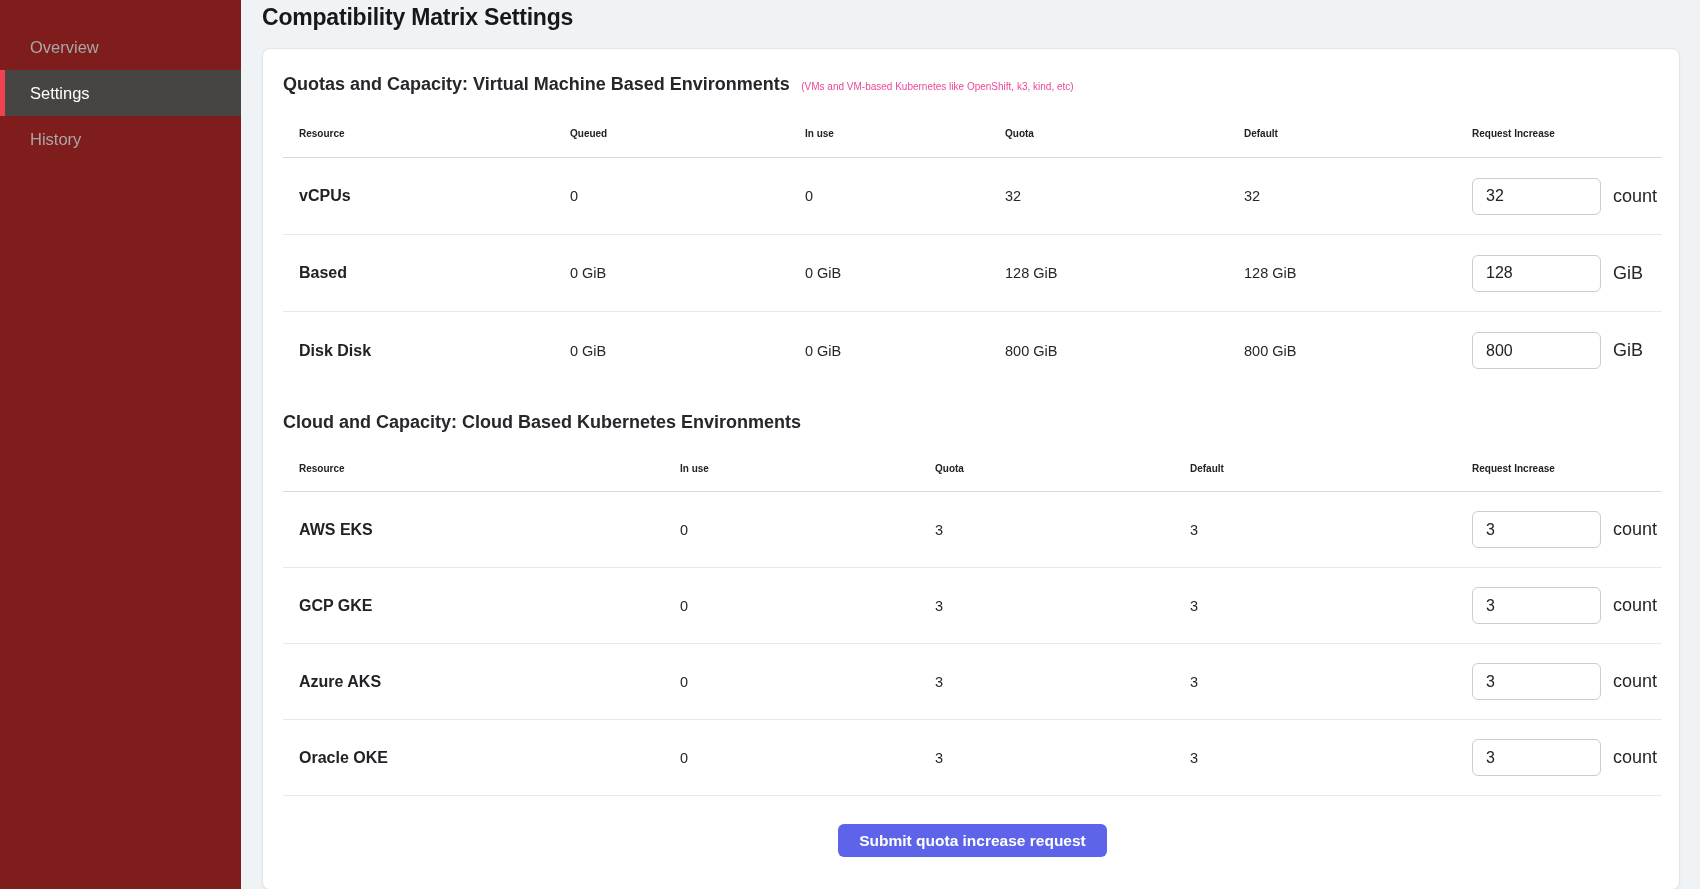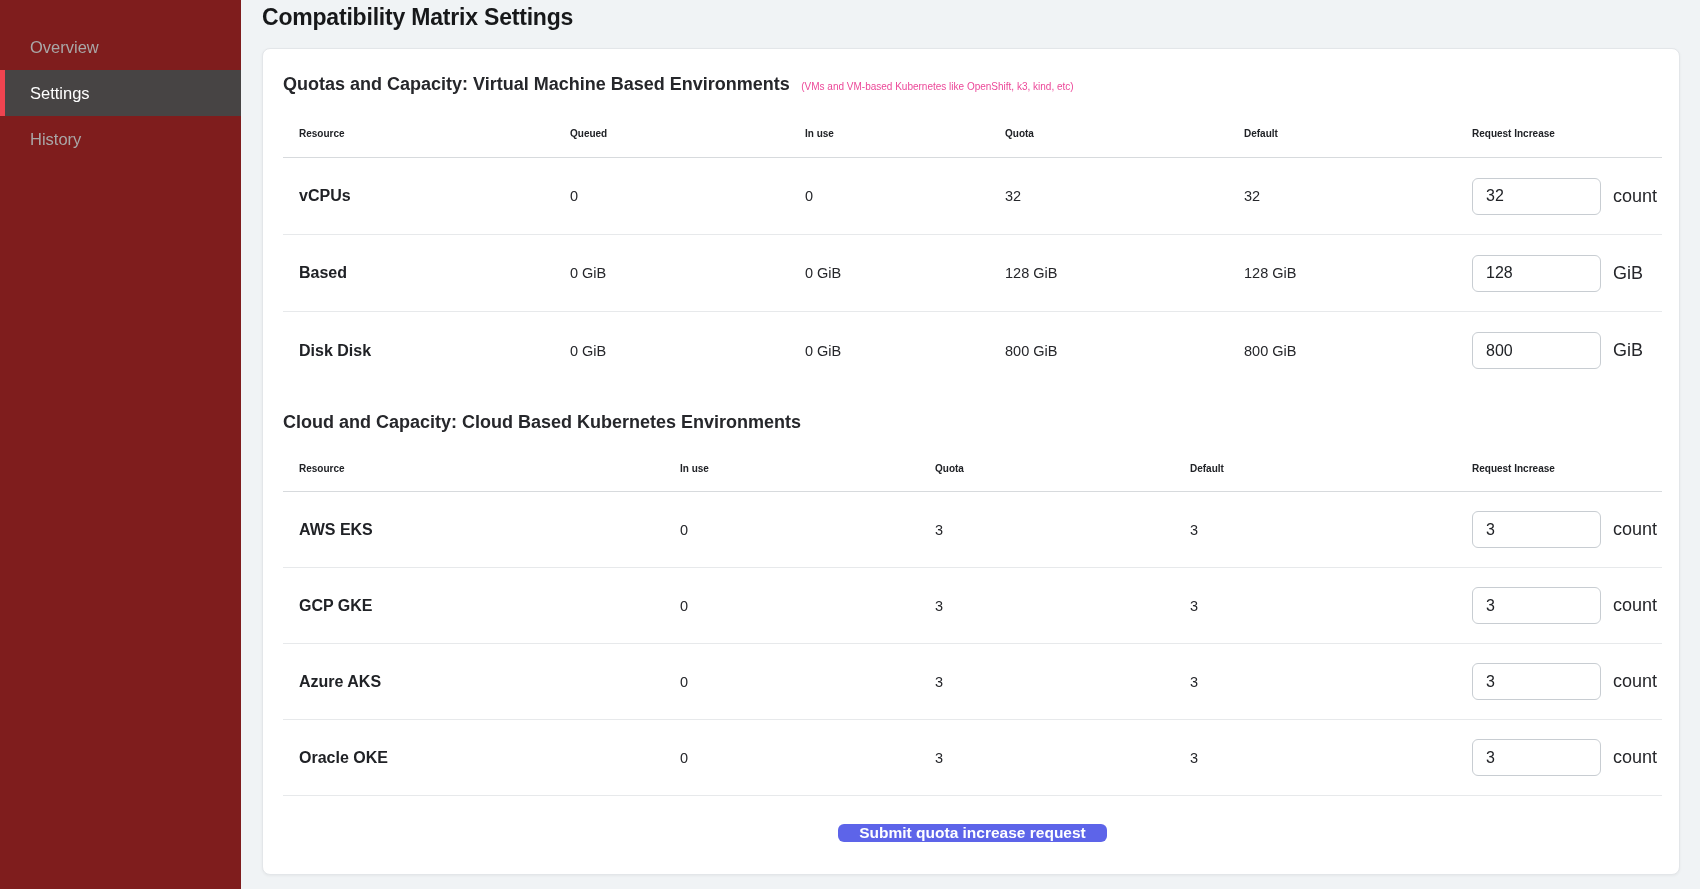--- a/index.html
+++ b/index.html
@@ -87,21 +87,21 @@
     padding:0 13px;
     font-family:"Liberation Sans", sans-serif;
   }
   .unit { font-size:18px; color:#26272b; }
   
   .submit-row {
     display:flex; justify-content:center;
     padding:28px 0 16px 0;
   }
   .submit-btn {
-    height:18px;
+    height:33px;
     background:#5d64e9;
     color:#ffffff;
     border:none; border-radius:6px;
     font-size:15.5px; font-weight:700;
     font-family:"Liberation Sans", sans-serif;
     padding:0 21px;
     cursor:pointer;
   }
 </style>
 </head>

